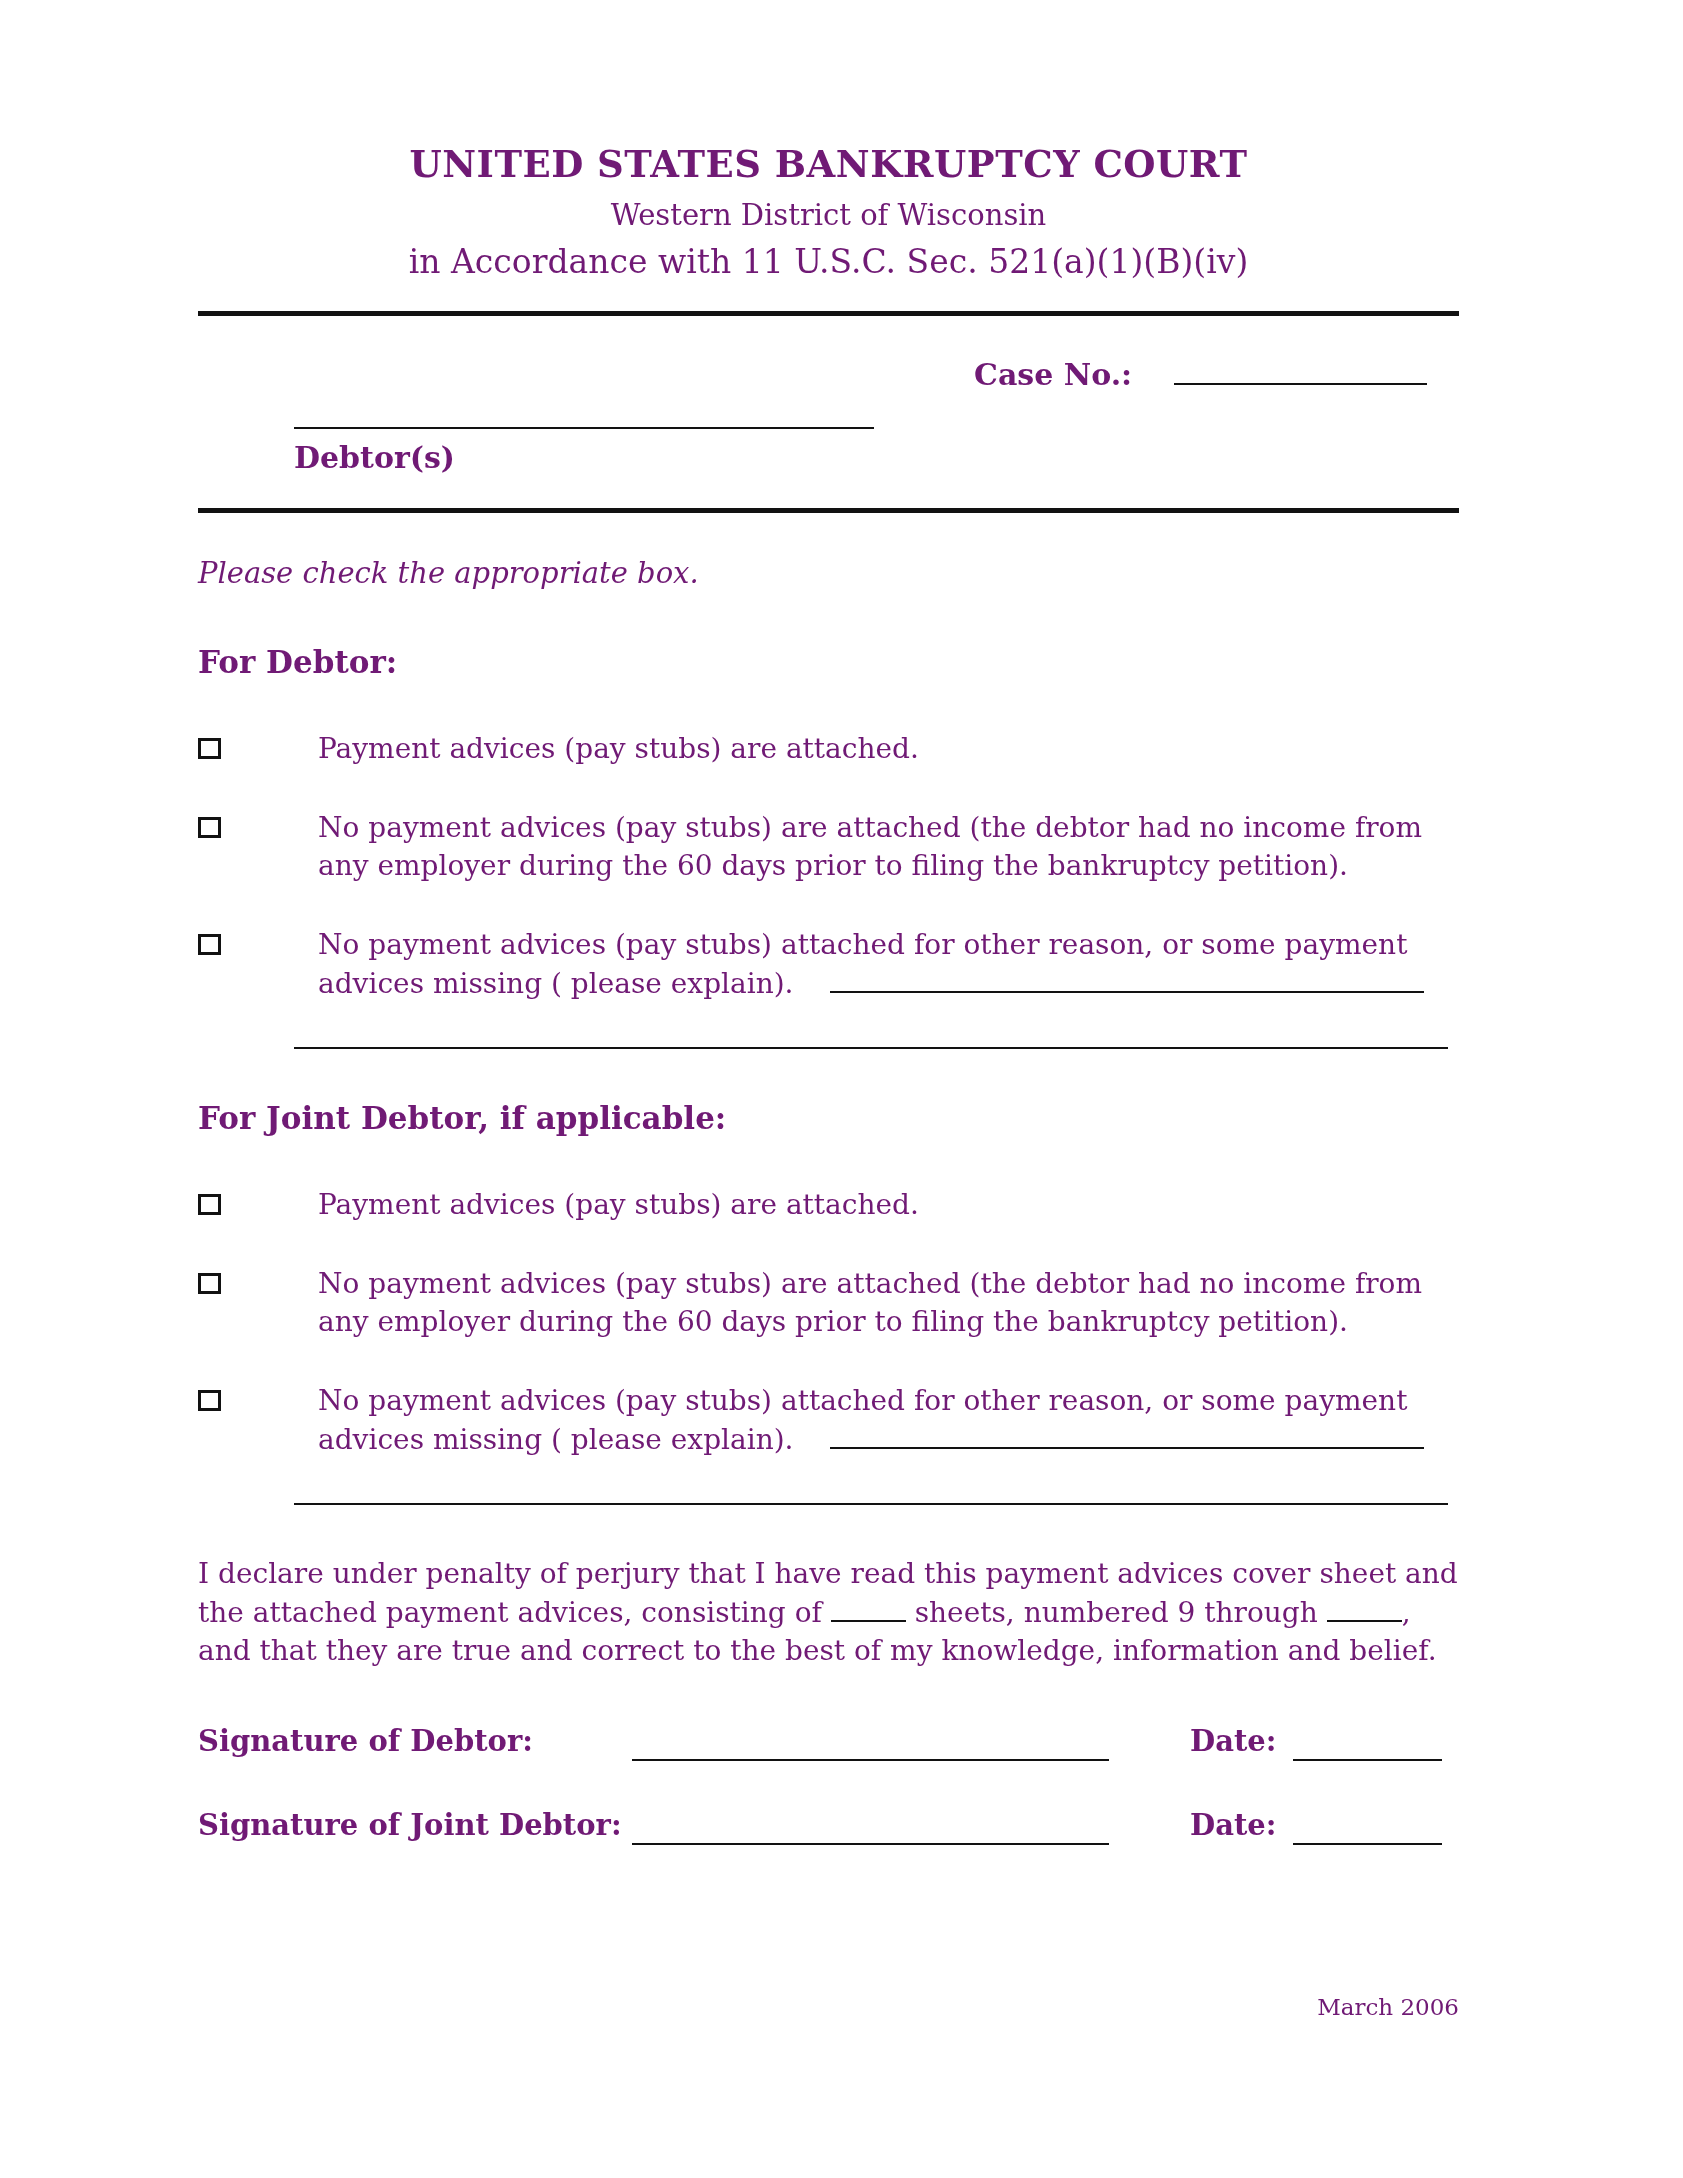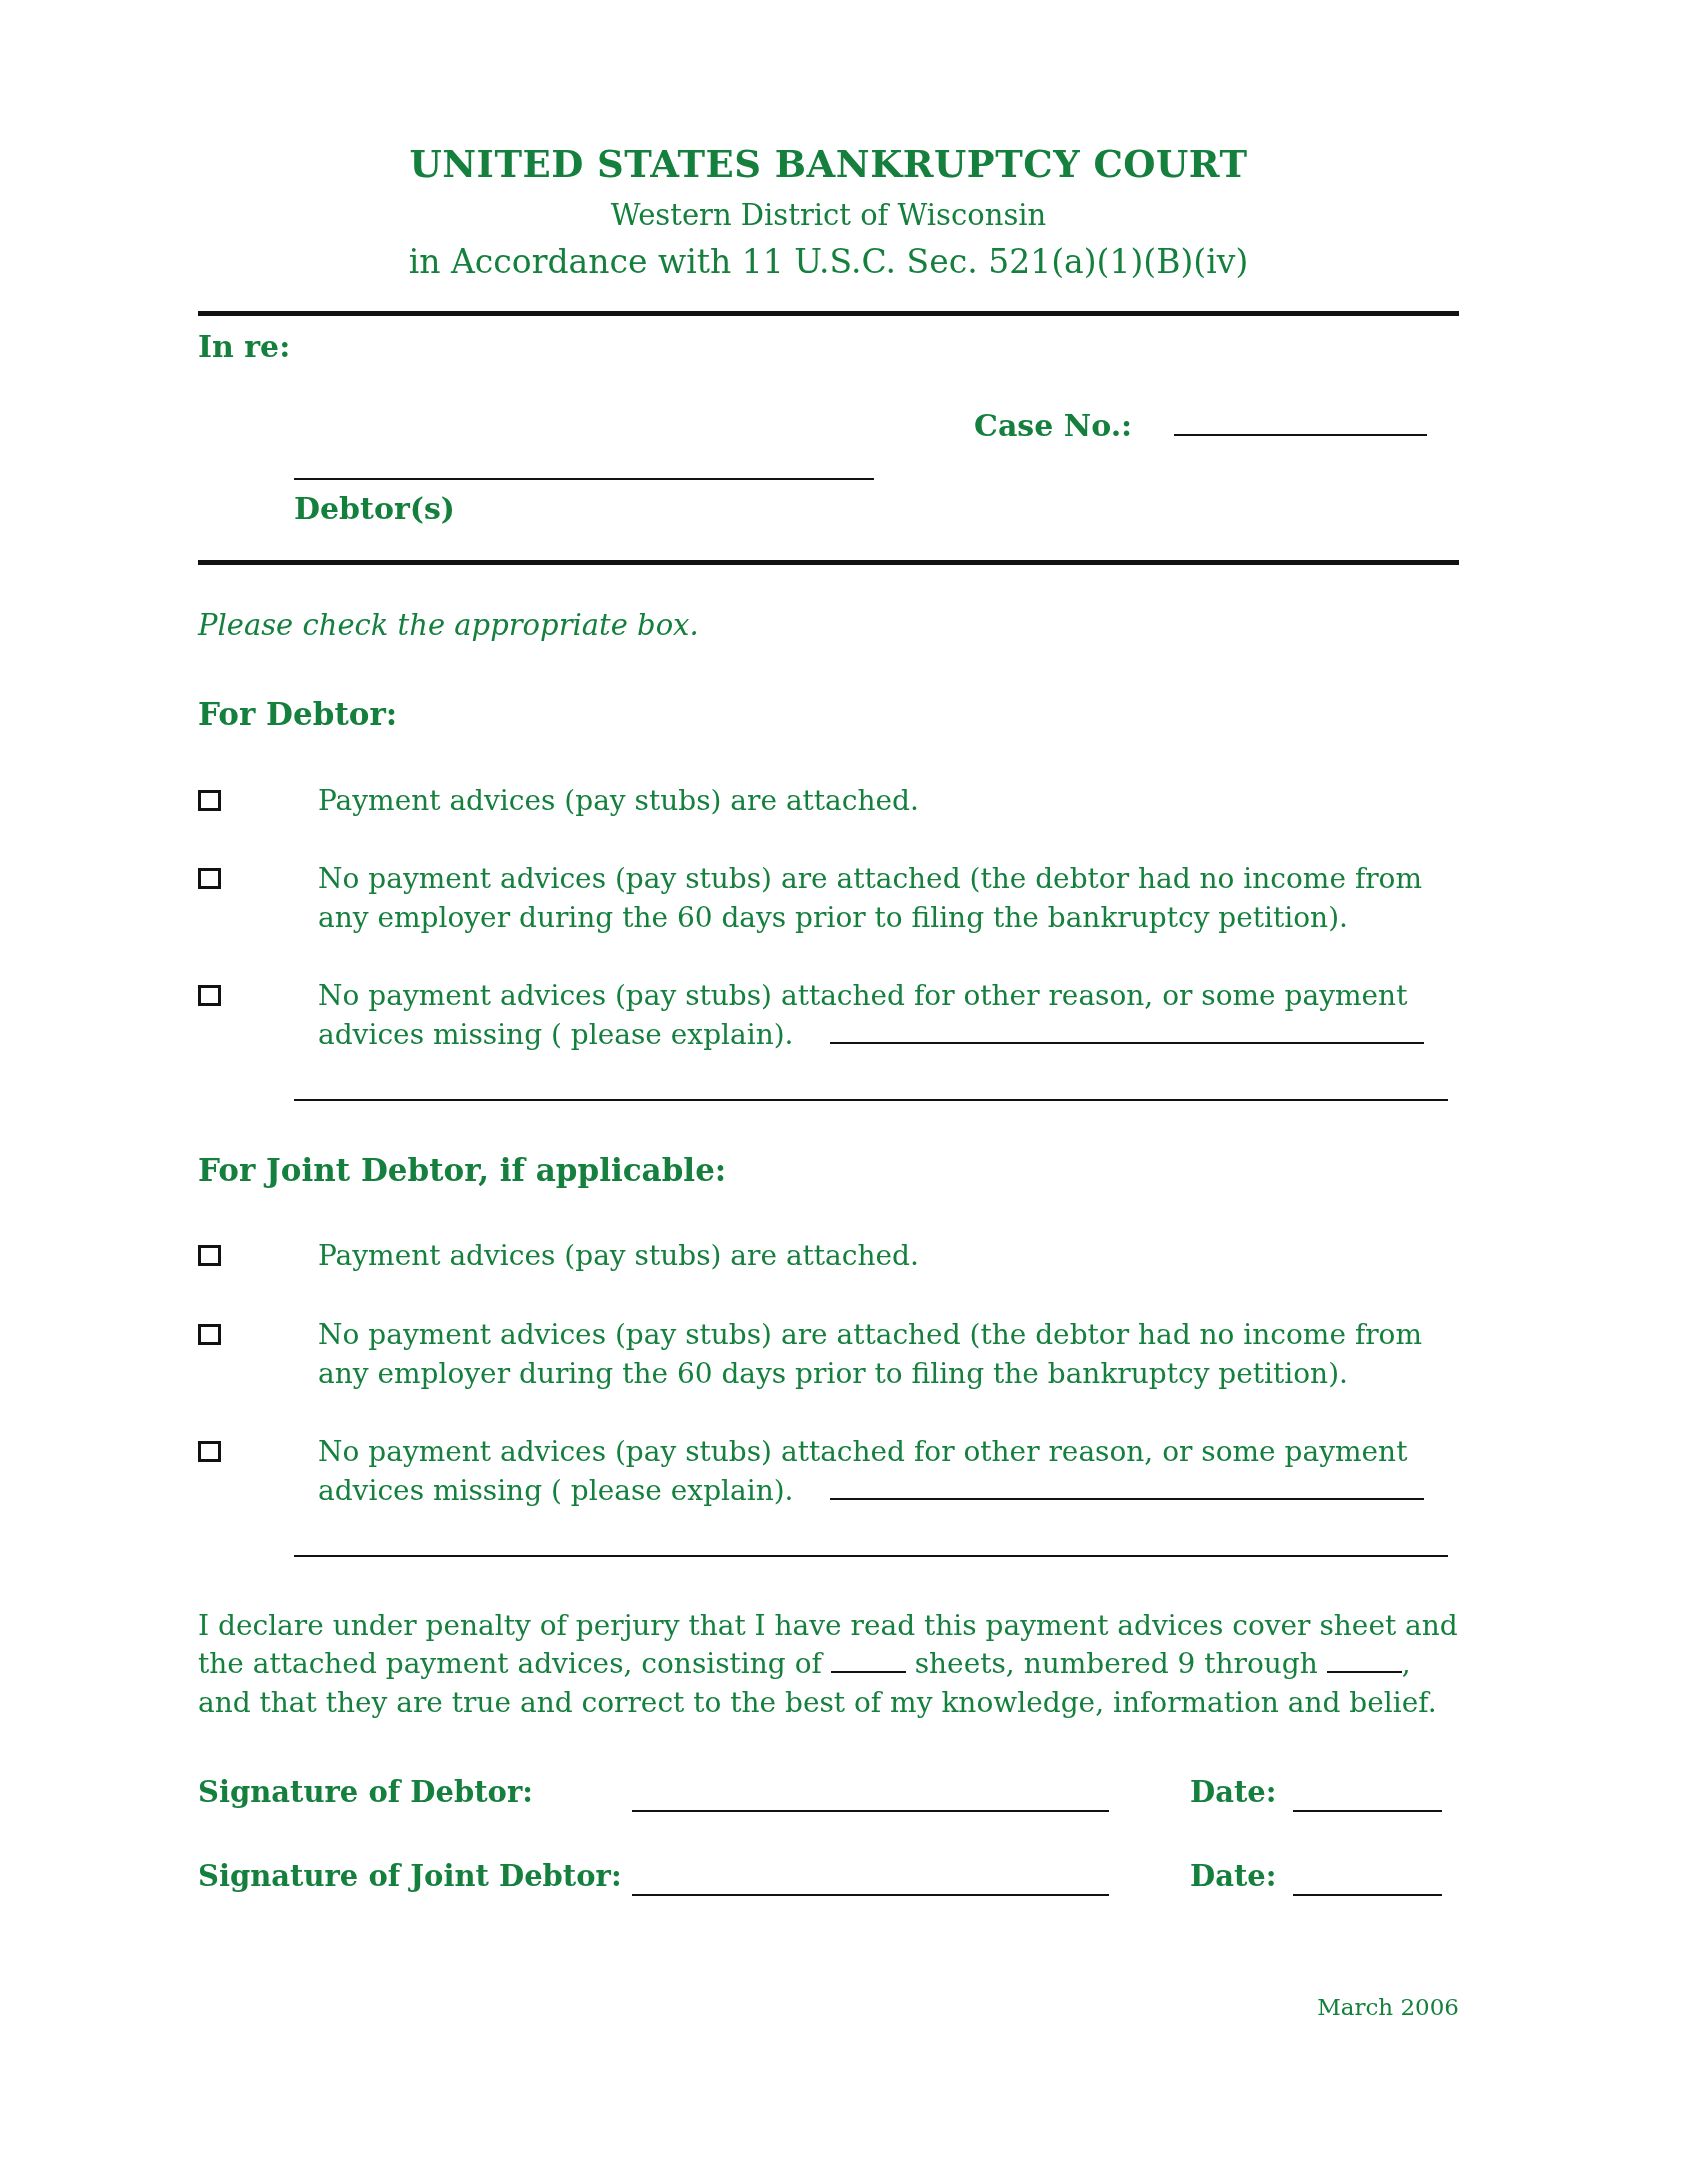--- a/index.html
+++ b/index.html
@@ -2,21 +2,21 @@
 <html><head>
 <meta charset="utf-8">
 <style>
   * { margin:0; padding:0; box-sizing:border-box; }
   html, body { background:#ffffff; }
   .page {
     position:relative;
     width:1683px; height:2178px;
     background:#ffffff;
     font-family:"DejaVu Serif","Liberation Serif",serif;
-    color:#15803d;
+    color:#701a75;
     font-size:28px;
     line-height:1.38;
     overflow:hidden;
   }
   .content { padding:139px 224px 0 198px; }
   .center { text-align:center; }
 
   .court-name { font-size:37px; font-weight:bold; letter-spacing:0.5px; }
   .district   { font-size:29px; margin-top:5px; }
   .form-title { font-size:34px; font-weight:bold; margin-top:42px; }
@@ -91,21 +91,20 @@
 
 <div class="page">
   <div class="content">
 
     <div class="center court-name">UNITED STATES BANKRUPTCY COURT</div>
     <div class="center district">Western District of Wisconsin</div>
     <div class="center form-subtitle">in Accordance with 11 U.S.C. Sec. 521(a)(1)(B)(iv)</div>
 
     <div class="rule"></div>
 
-    <div class="in-re">In re:</div>
 
     <div class="case-row">
       <div class="case-spacer"></div>
       <div class="case-label">Case No.:</div>
       <div class="case-line"></div>
     </div>
 
     <div class="debtor-line"></div>
     <div class="debtors-label">Debtor(s)</div>
 

